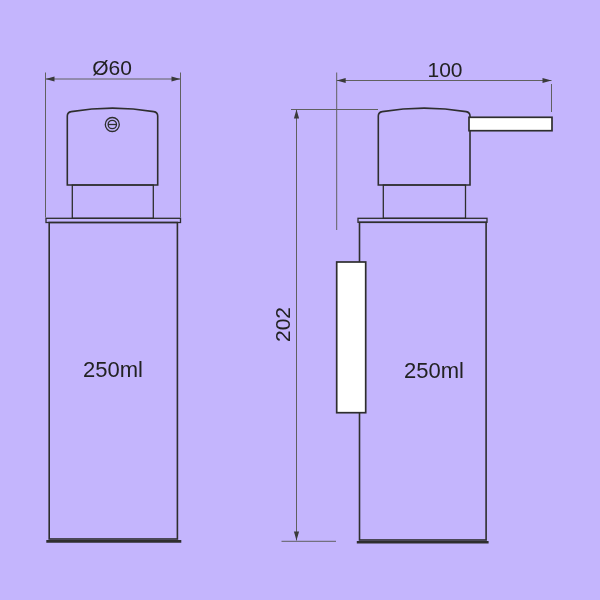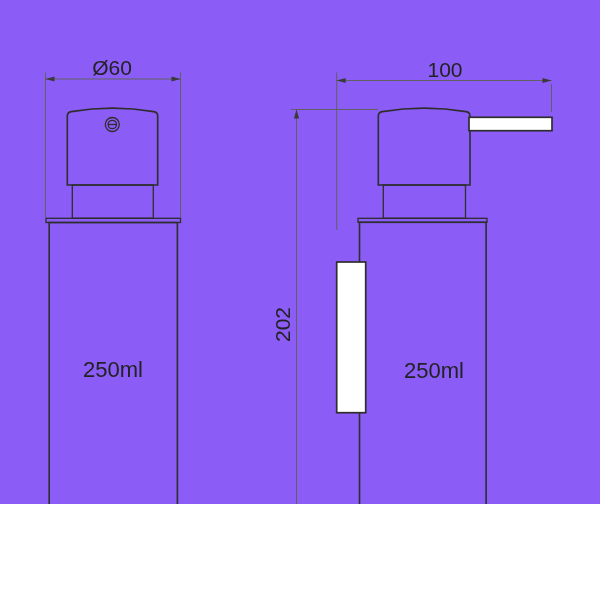--- a/index.html
+++ b/index.html
@@ -2,22 +2,22 @@
 <html><head>
 <meta charset="utf-8">
 <style>
   html, body {
     margin: 0;
     padding: 0;
     background: #ffffff;
   }
   .canvas {
     width: 600px;
-    height: 504px;
-    background: #8b5cf6;
+    height: 600px;
+    background: #c4b5fd;
     position: relative;
   }
   svg { display: block; }
   .obj       { stroke: #2e2e2e; fill: none; stroke-width: 1.6; stroke-linejoin: miter; }
   .obj-thin  { stroke: #2e2e2e; fill: none; stroke-width: 1.3; }
   .obj-fill  { stroke: #2e2e2e; fill: #ffffff; stroke-width: 1.7; }
   .base-line { stroke: #2e2e2e; stroke-width: 2.6; }
   .dim       { stroke: #606060; fill: none; stroke-width: 1; }
   .arrow     { fill: #3a3a3a; stroke: none; }
   .dim-text {

